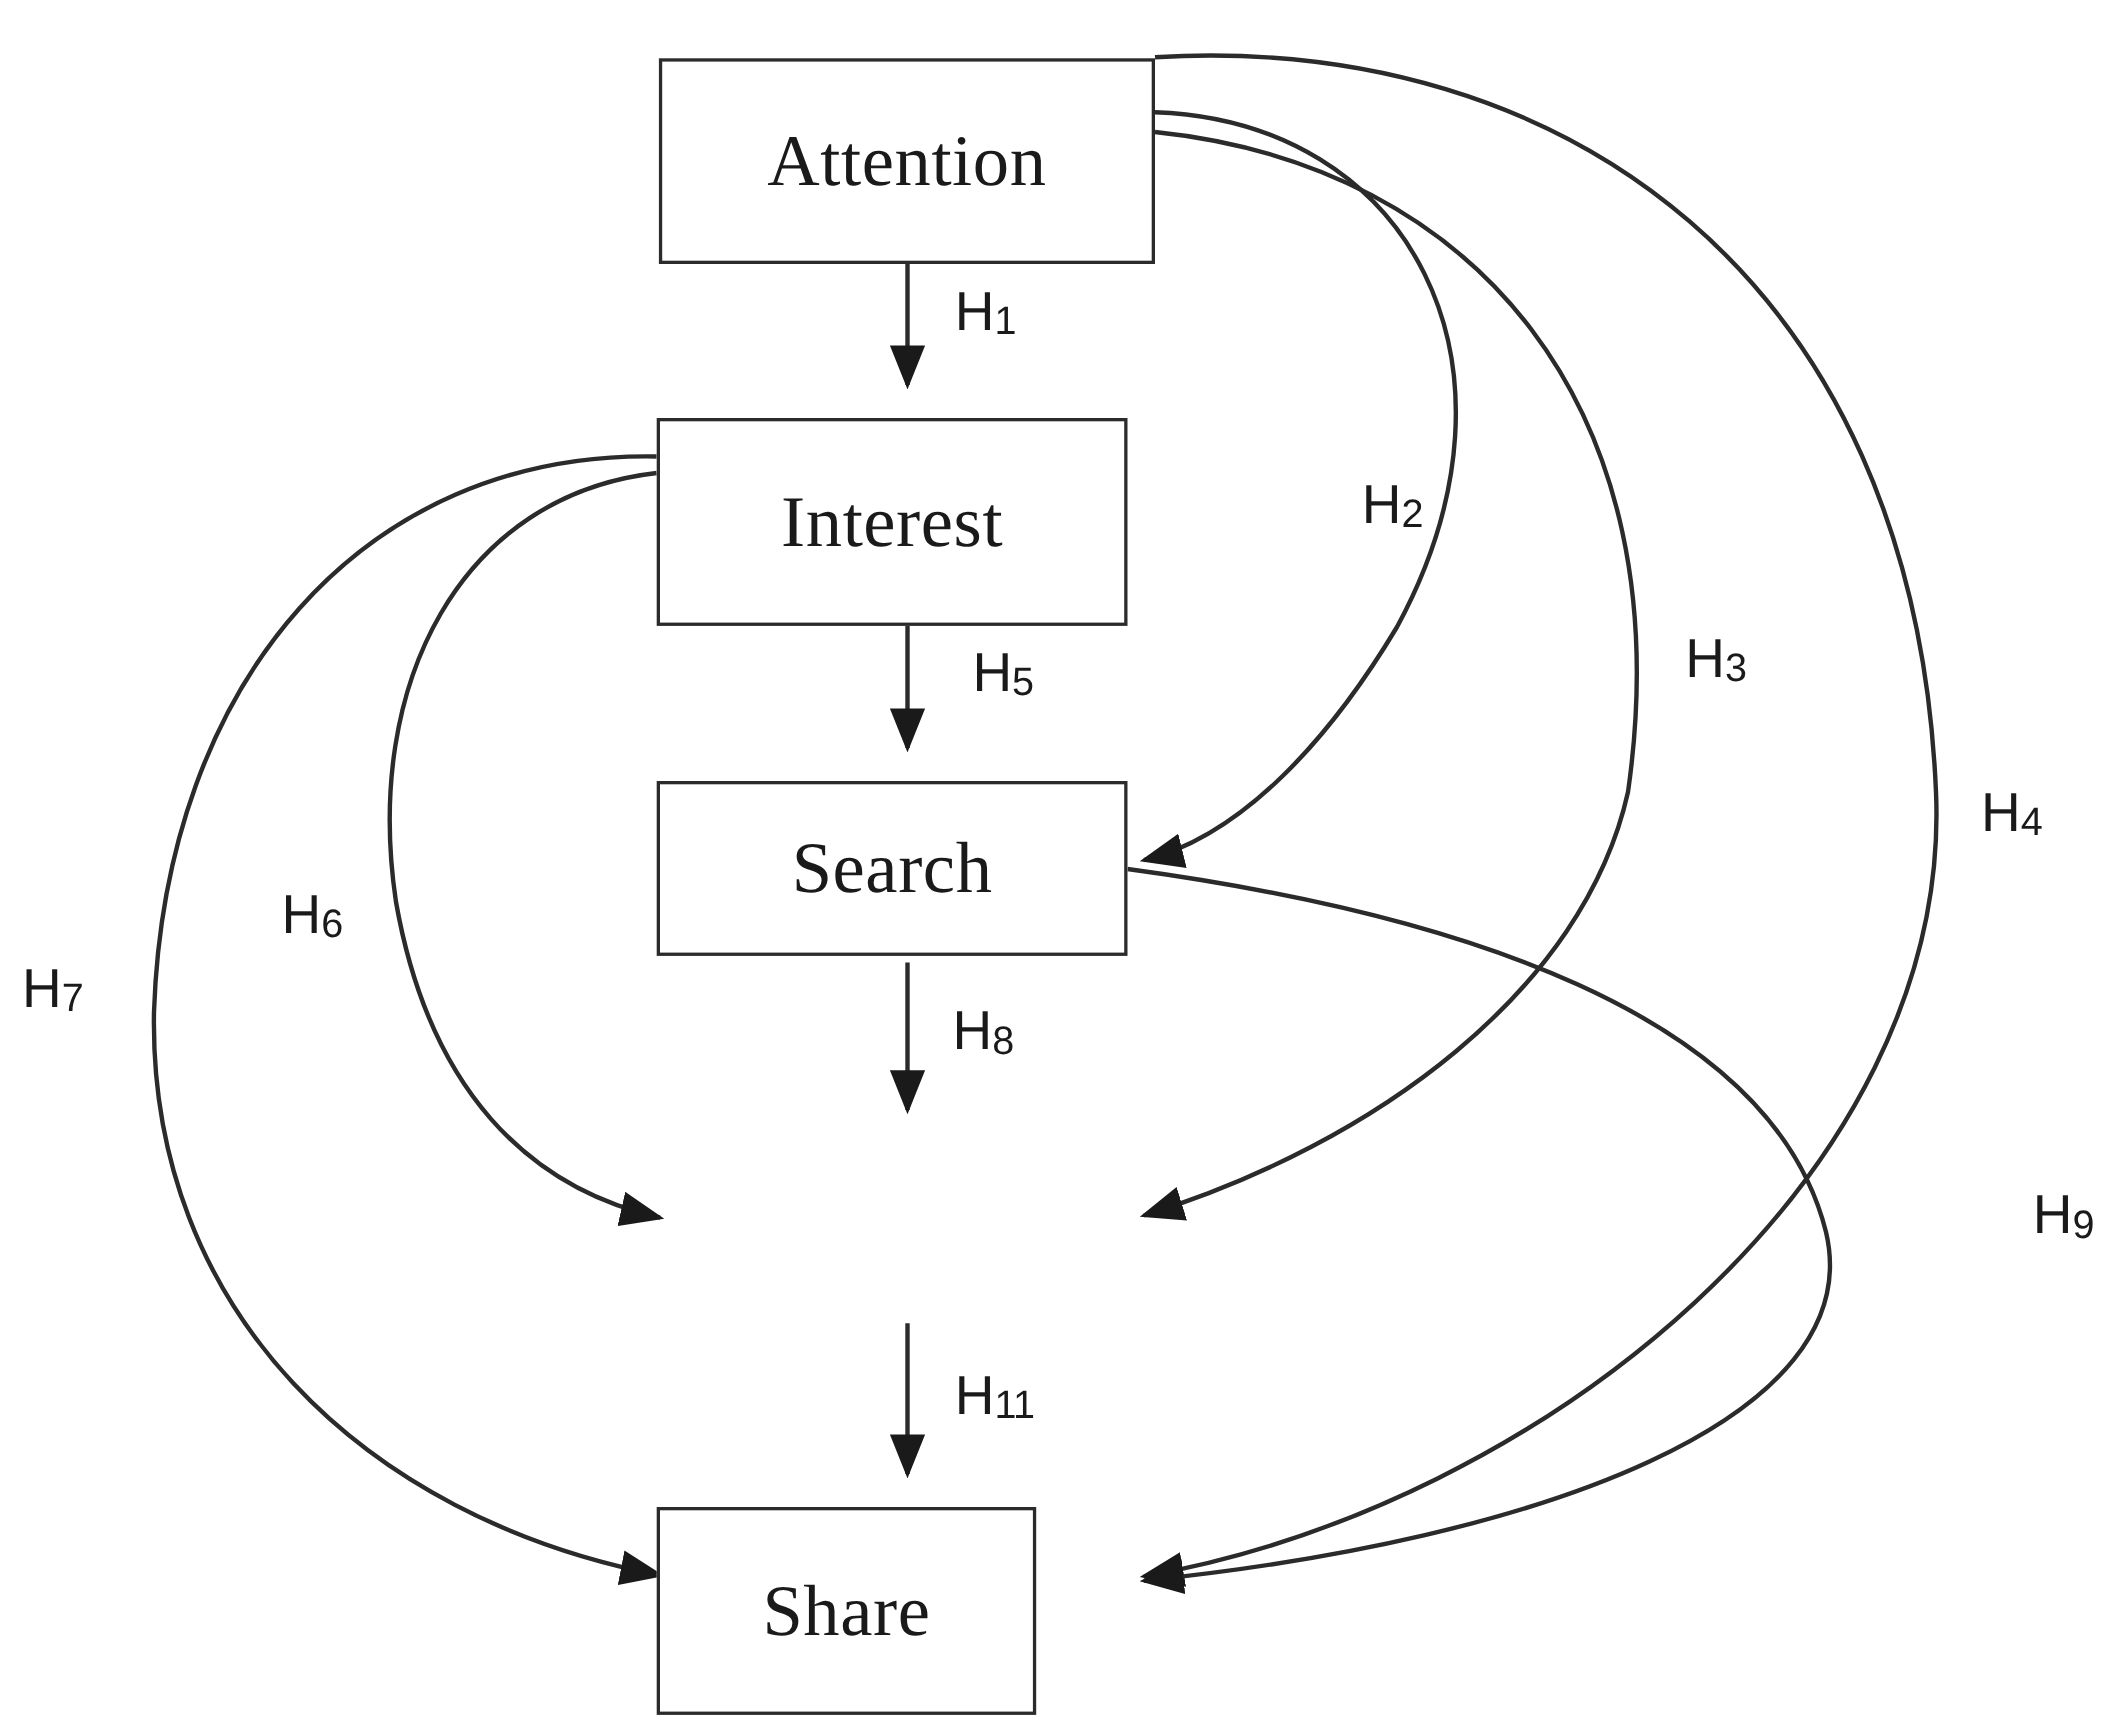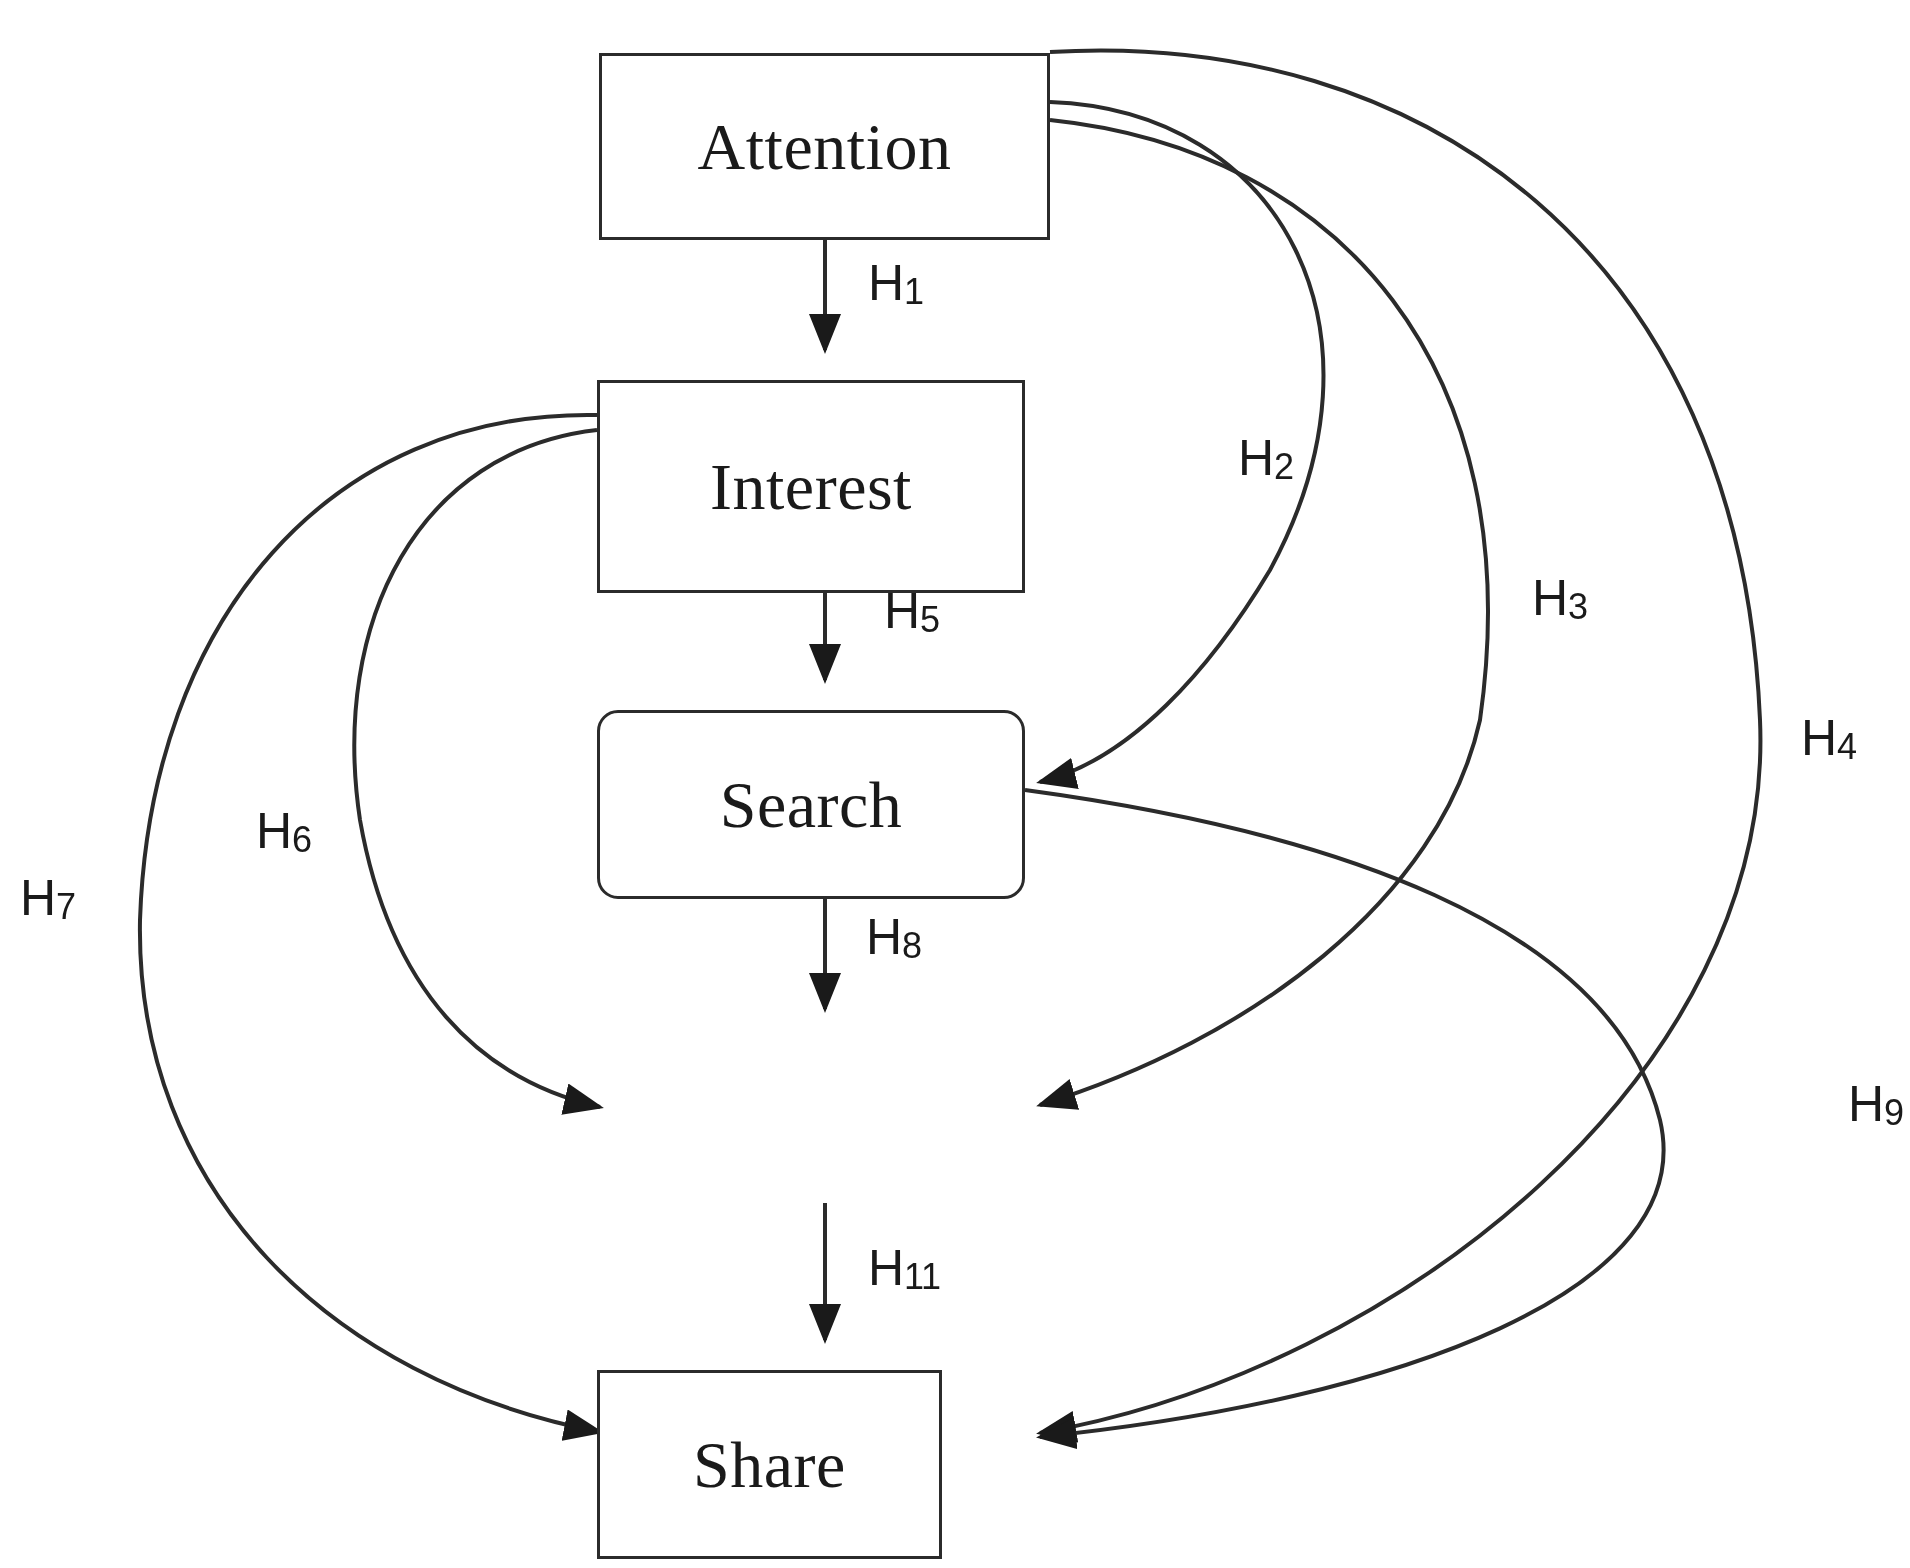--- a/index.html
+++ b/index.html
@@ -88,25 +88,25 @@
 
     <path d="M 597 430 C 420 450, 330 620, 360 820 C 390 990, 480 1080, 600 1107" fill="none" stroke="#2b2b2b" stroke-width="4" marker-end="url(#arrowhead)"></path>
 
     <path d="M 597 415 C 330 410, 150 620, 140 920 C 135 1190, 330 1380, 600 1432" fill="none" stroke="#2b2b2b" stroke-width="4" marker-end="url(#arrowhead)"></path>
   </svg>
 
   <div class="node-box" style="left:599px; top:29px; width:451px; height:187px;">
     <span class="node-label">Attention</span>
   </div>
 
-  <div class="node-box" style="left:597px; top:356px; width:428px; height:213px;">
+  <div class="node-box" style="left:597px; top:356px; width:428px; height:189px;">
     <span class="node-label">Interest</span>
   </div>
 
-  <div class="node-box" style="left:597px; top:686px; width:428px; height:189px;border-radius:21px;">
+  <div class="node-box" style="left:597px; top:686px; width:428px; height:159px;">
     <span class="node-label">Search</span>
   </div>
 
 
   <div class="node-box" style="left:597px; top:1346px; width:345px; height:189px;">
     <span class="node-label">Share</span>
   </div>
 
   <div class="edge-label" style="left:868px; top:258px;">
     <span>H</span><span class="sub">1</span>

